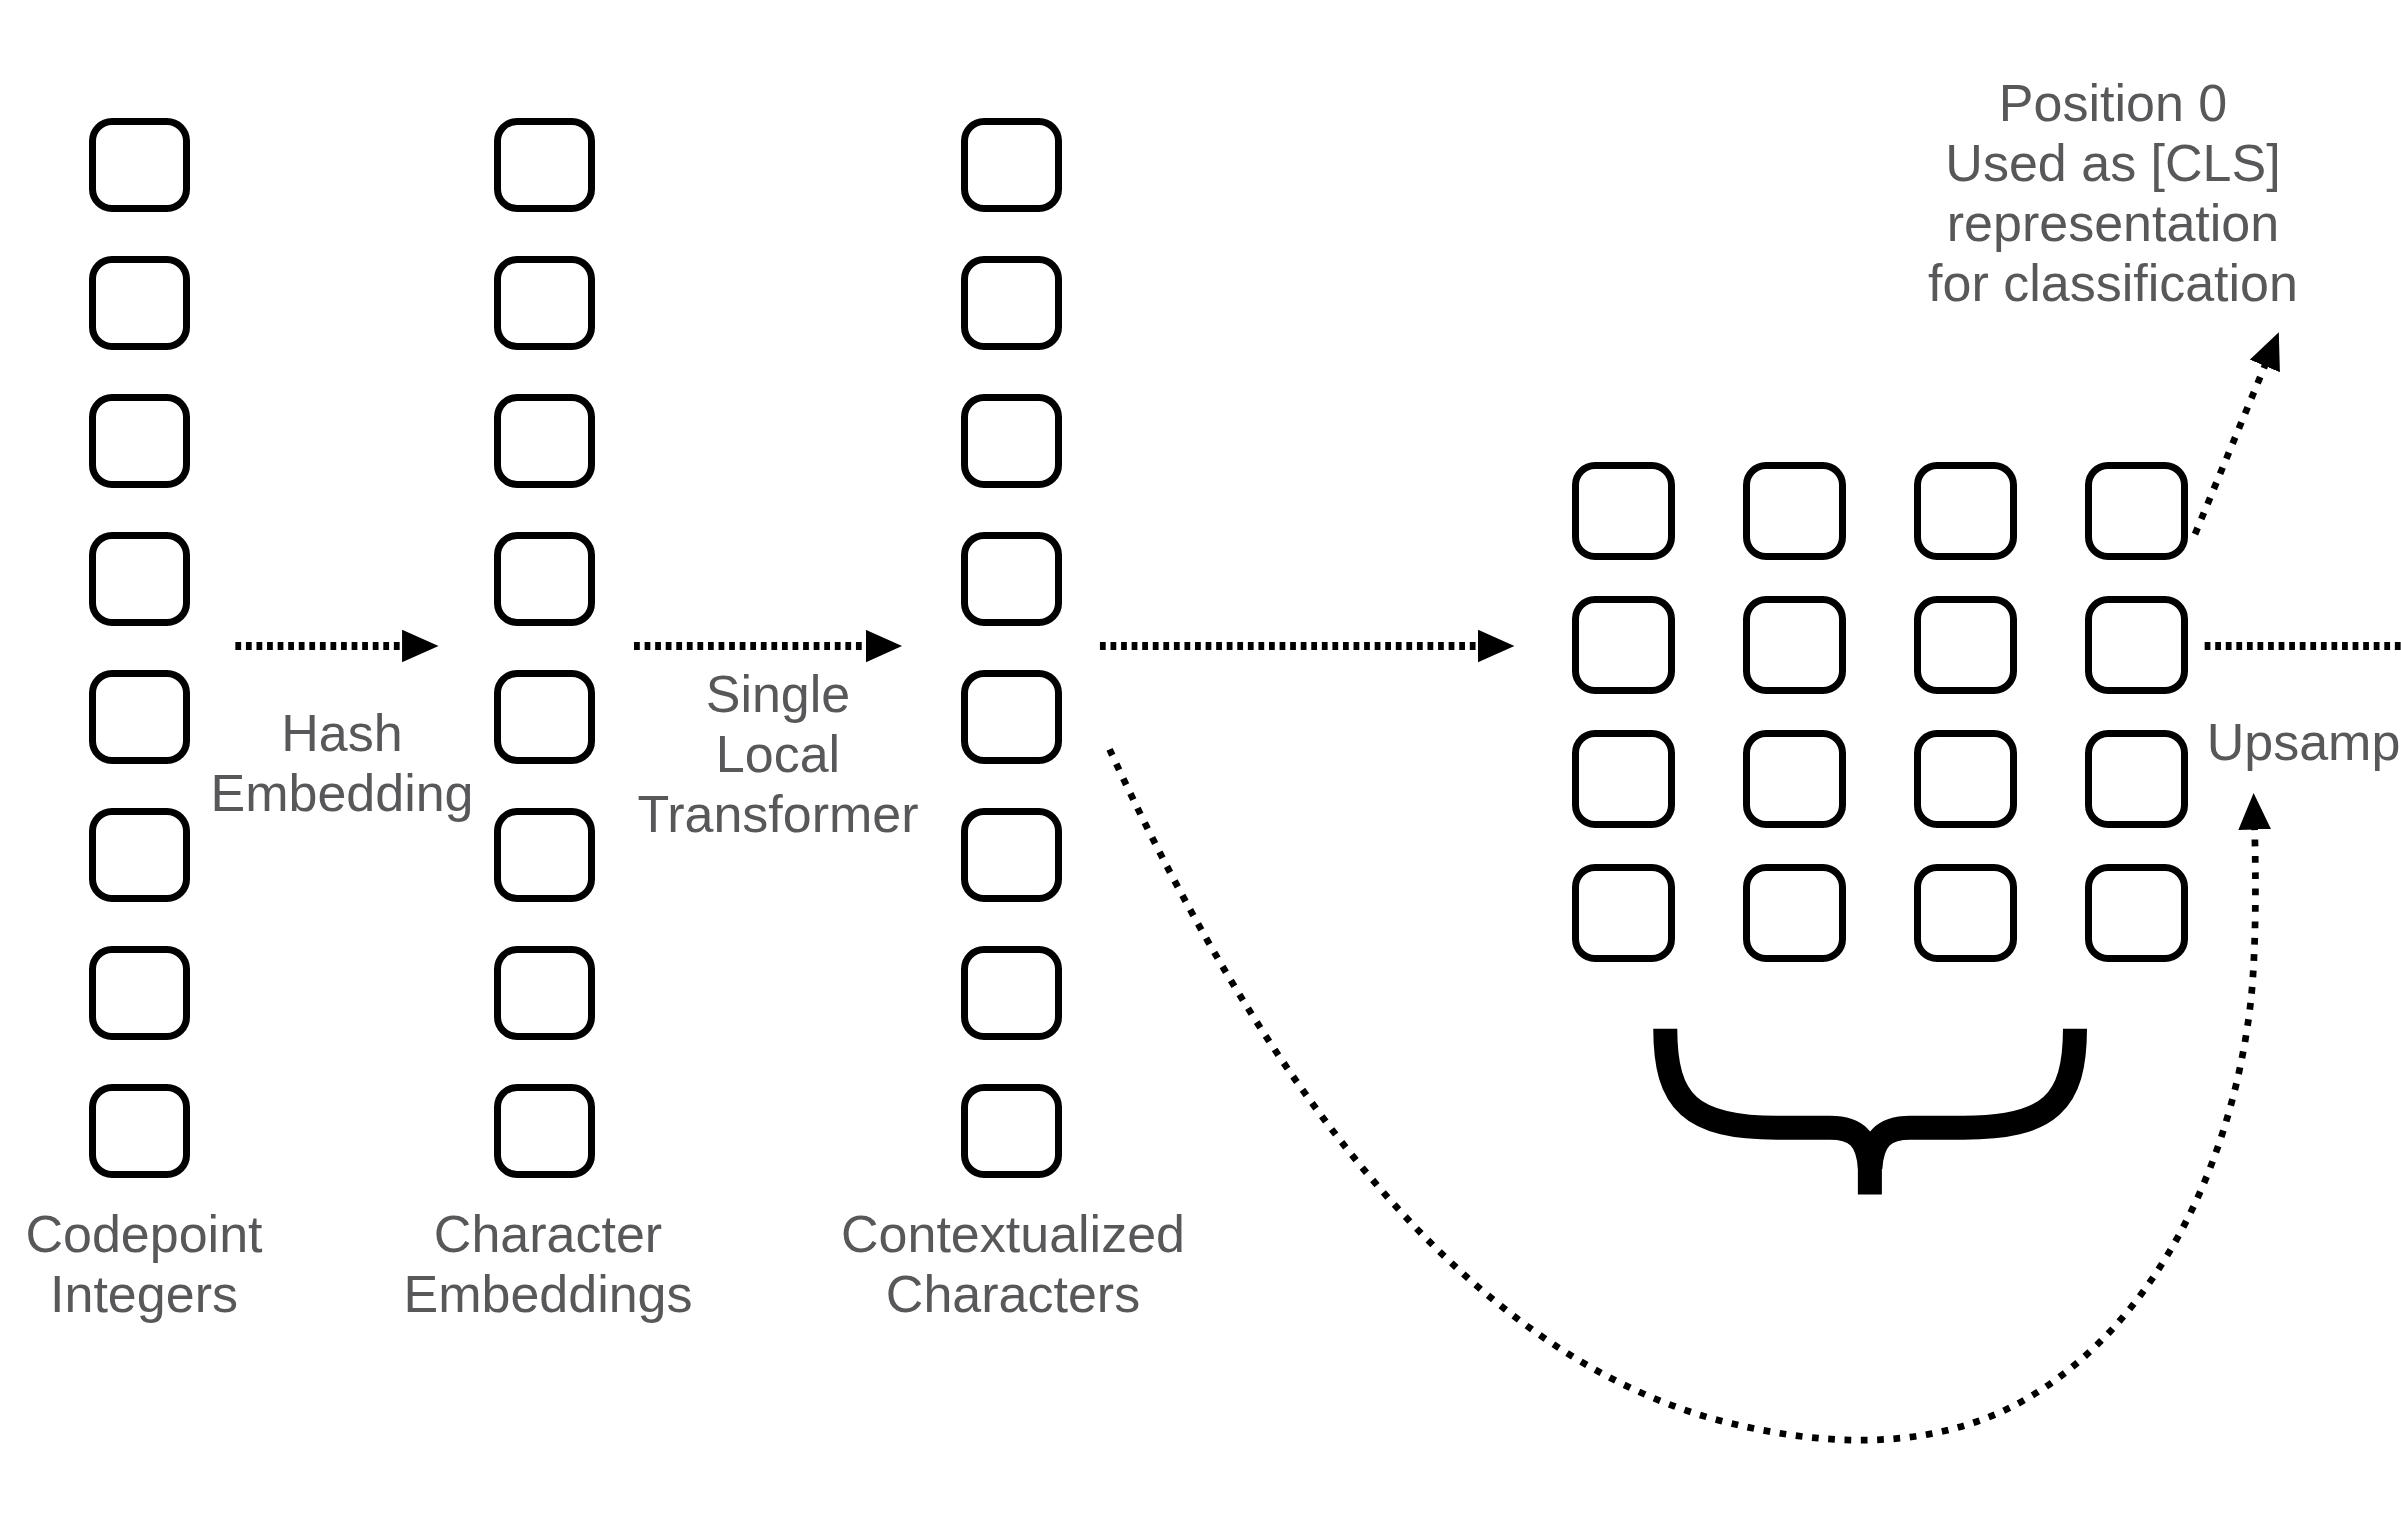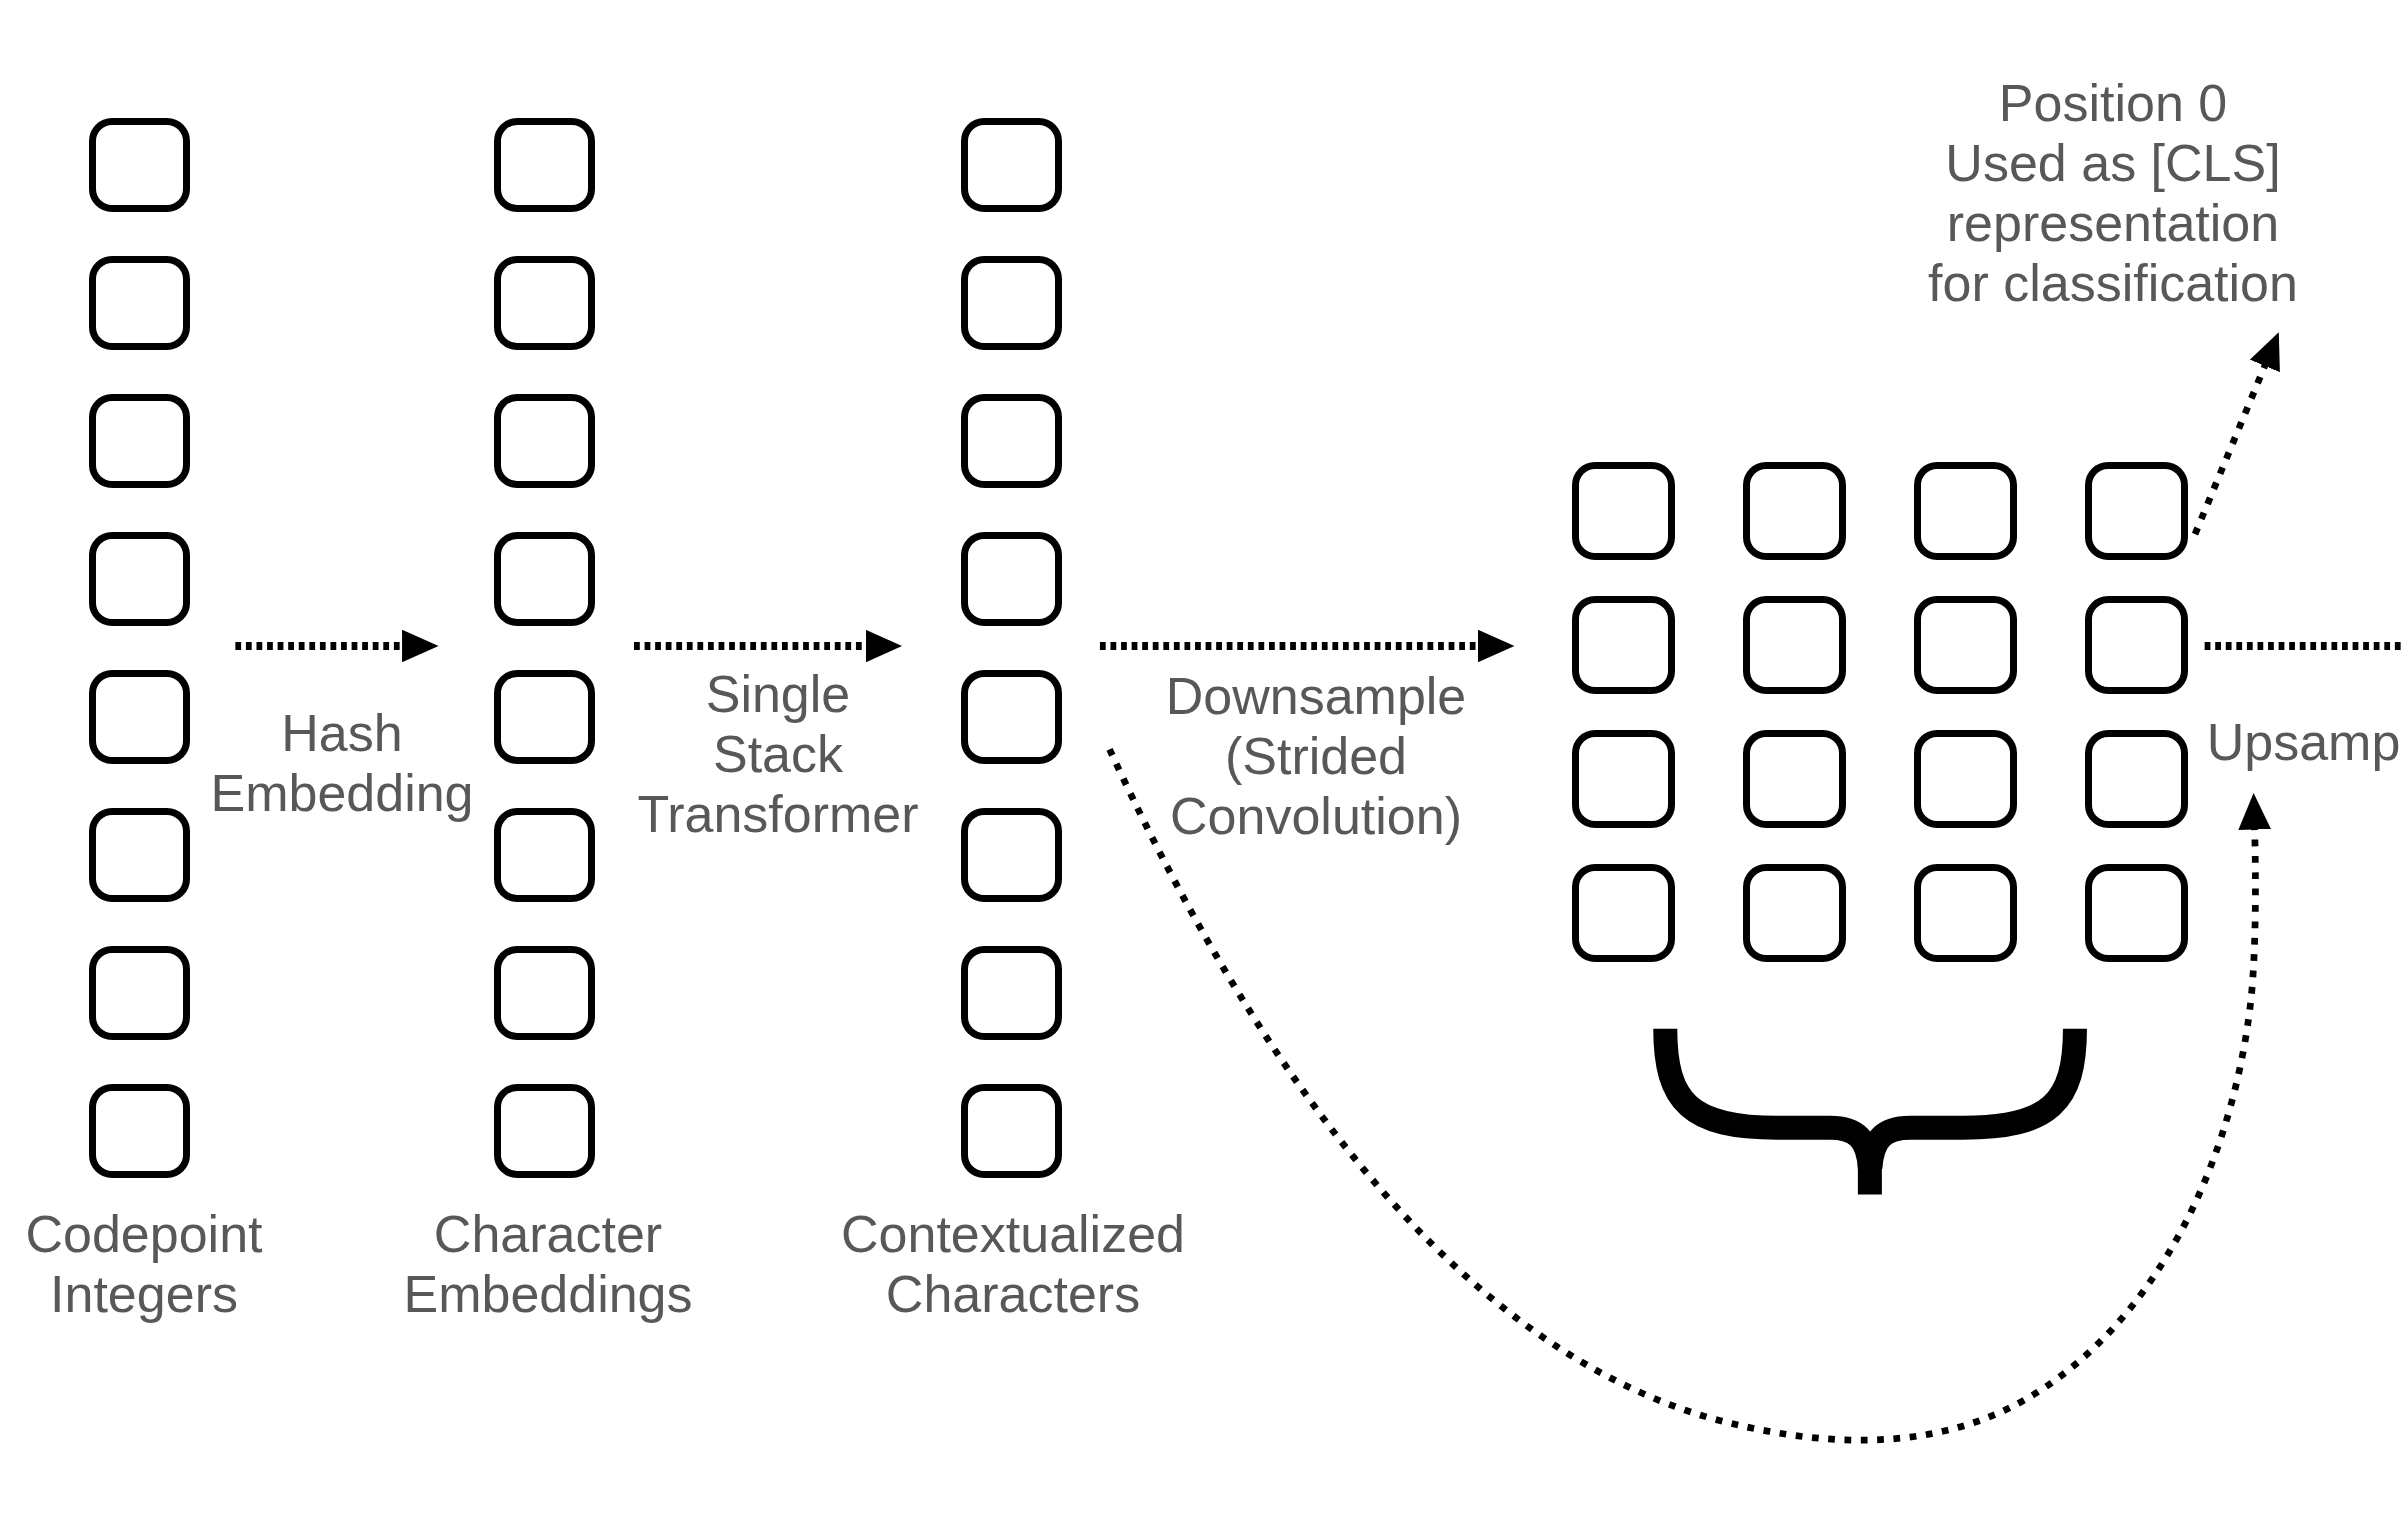--- a/index.html
+++ b/index.html
@@ -148,25 +148,22 @@
       <div class="box"></div>
       <div class="box"></div>
       <div class="box"></div>
       <div class="box"></div>
       <div class="box"></div>
     </div>
 
   <div class="lbl lbl-hash">Hash
 Embedding</div>
   <div class="lbl lbl-slt">Single
-Stack
+Local
 Transformer</div>
-  <div class="lbl lbl-down">Downsample
-(Strided
-Convolution)</div>
   <div class="lbl lbl-ups">Upsampling</div>
 
   <div class="lbl lbl-cls">Position 0
 Used as [CLS]
 representation
 for classification</div>
 
   <div class="lbl lbl-col1">Codepoint
 Integers</div>
   <div class="lbl lbl-col2">Character

